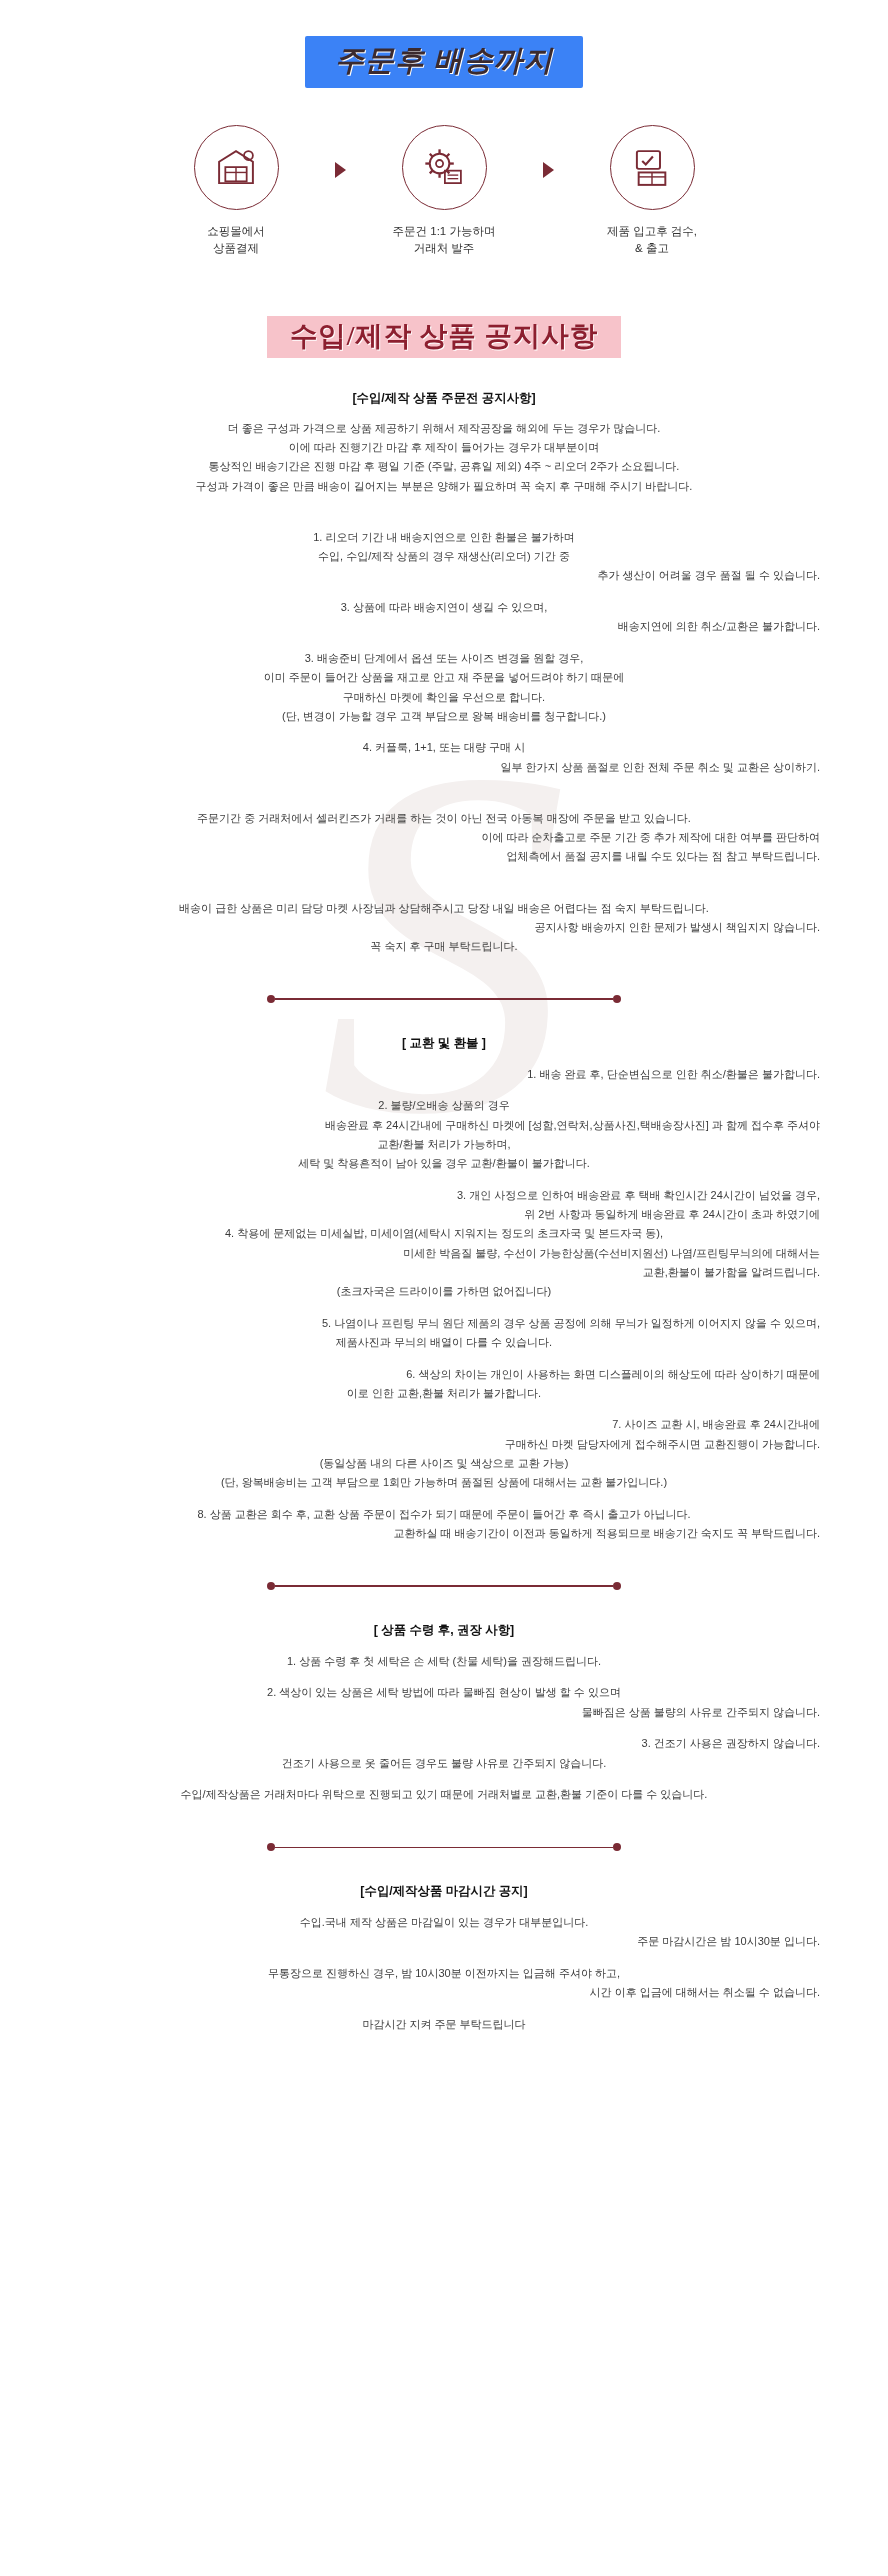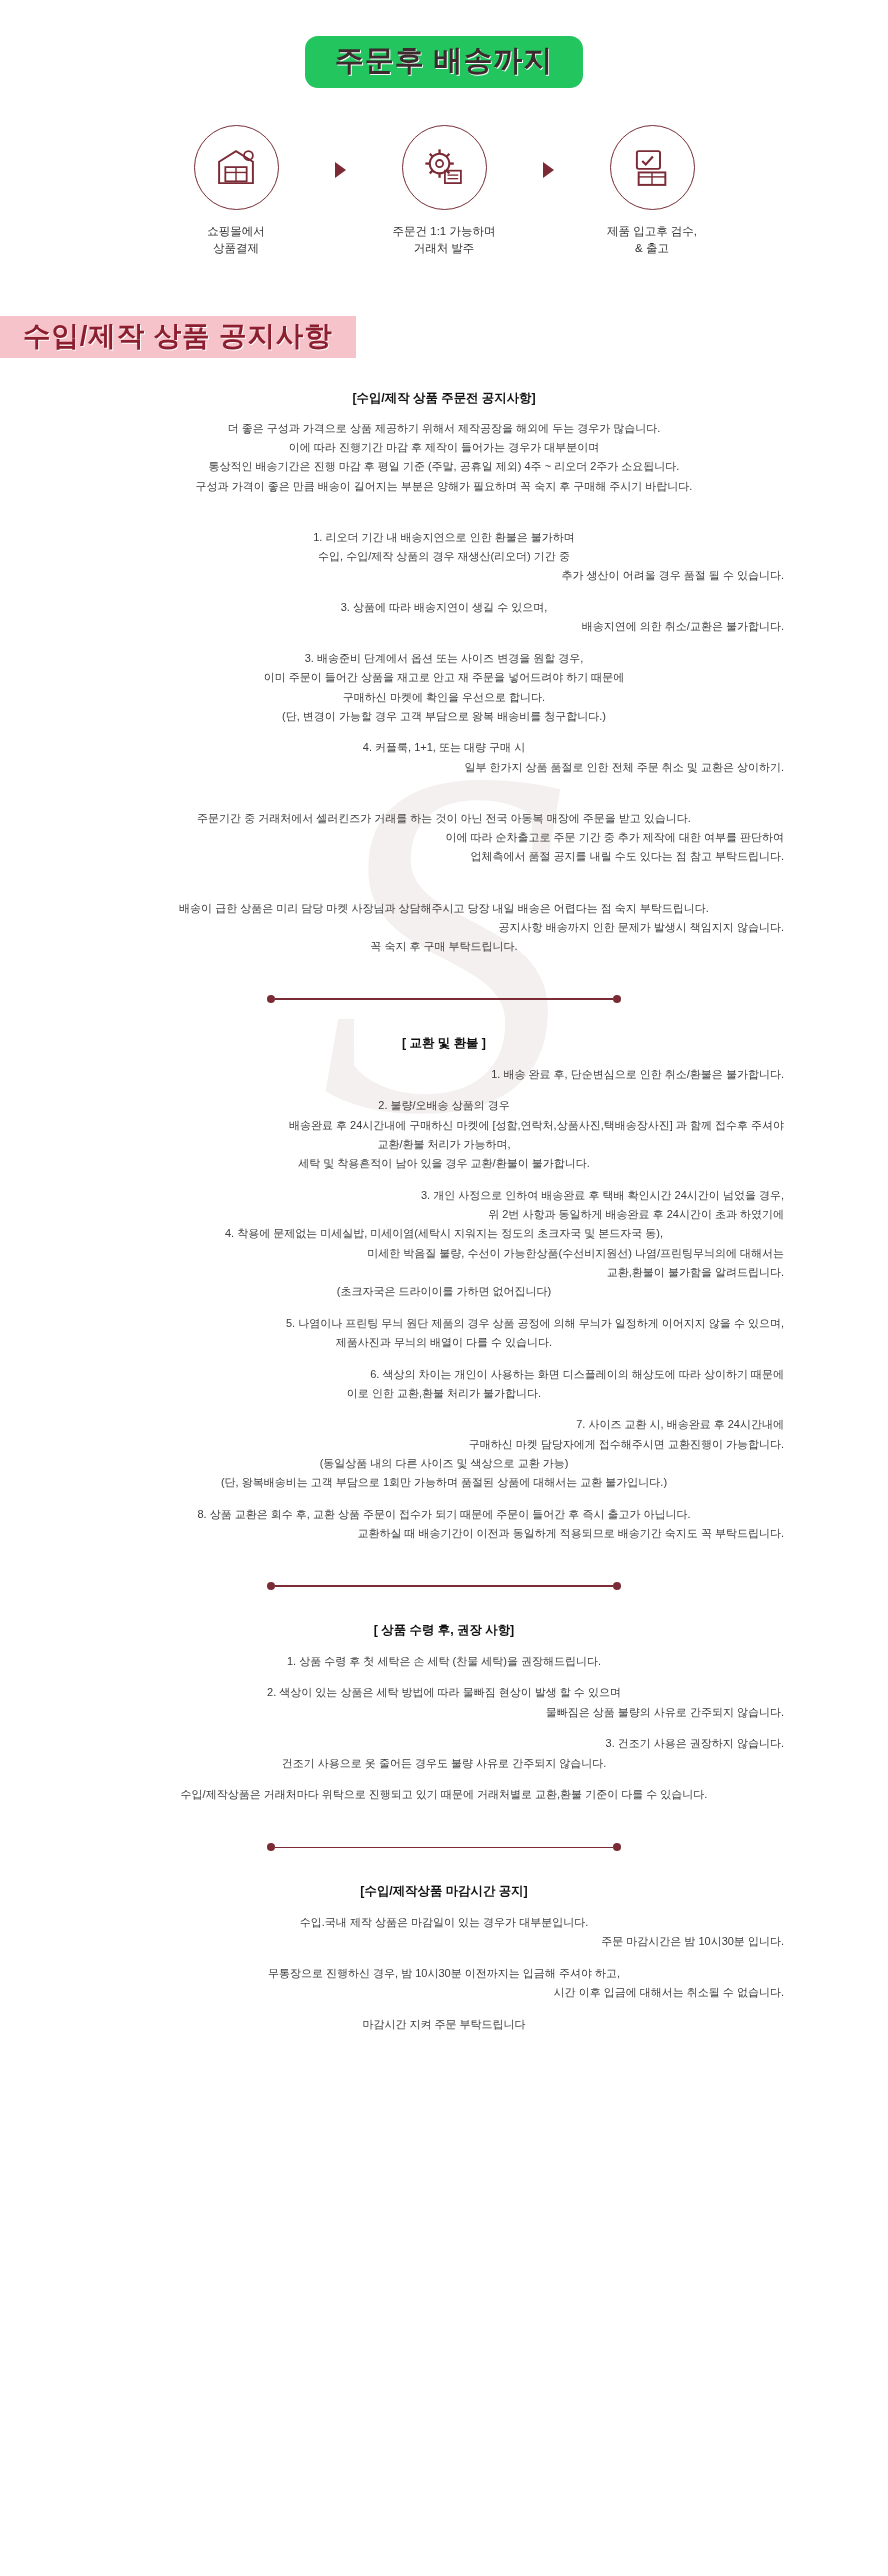--- a/index.html
+++ b/index.html
@@ -18,23 +18,24 @@
     overflow: hidden;
   }
 
   
   .header-banner {
     text-align: center;
     padding-top: 36px;
   }
   .header-banner .title-bar {
     display: inline-block;
-    background: #22c55e;
+    background: #3b82f6;
     padding: 5.3px 30px 7px 30px;
-    border-radius: 13px;
+    border-radius: 2px;
+    font-style: italic;
   }
   .header-banner .title-bar span {
     font-size: 29px;
     font-weight: bold;
     letter-spacing: 0.9px;
     color: #3b2a2e;
     text-shadow: 0.9px 0.9px 0 #ffffff;
   }
 
   
@@ -77,39 +78,41 @@
   .arrow .tri {
     width: 0; height: 0;
     border-left: 11.5px solid #7a2b35;
     border-top: 8px solid transparent;
     border-bottom: 8px solid transparent;
   }
 
   
   .section-heading {
     margin-top: 59px;
+    text-align: center;
+    font-family: Liberation Serif, serif;
   }
   .section-heading .hl {
     display: inline-block;
     background: #f7c3ca;
     padding: 1.8px 23px 3.6px 23px;
   }
   .section-heading .hl span {
     font-size: 27.5px;
     font-weight: bold;
     color: #8c1f2f;
     letter-spacing: 0.9px;
     text-shadow: 0.9px 0.9px 0 #ffffff;
   }
 
   
   .content {
     position: relative;
     z-index: 2;
-    padding: 0 104px;
+    padding: 0 68px;
   }
   .block {
     text-align: center;
     margin-top: 32px;
   }
   .block h3 {
     font-size: 12.4px;
     font-weight: bold;
     color: #111111;
     margin: 0 0 12.4px 0;

